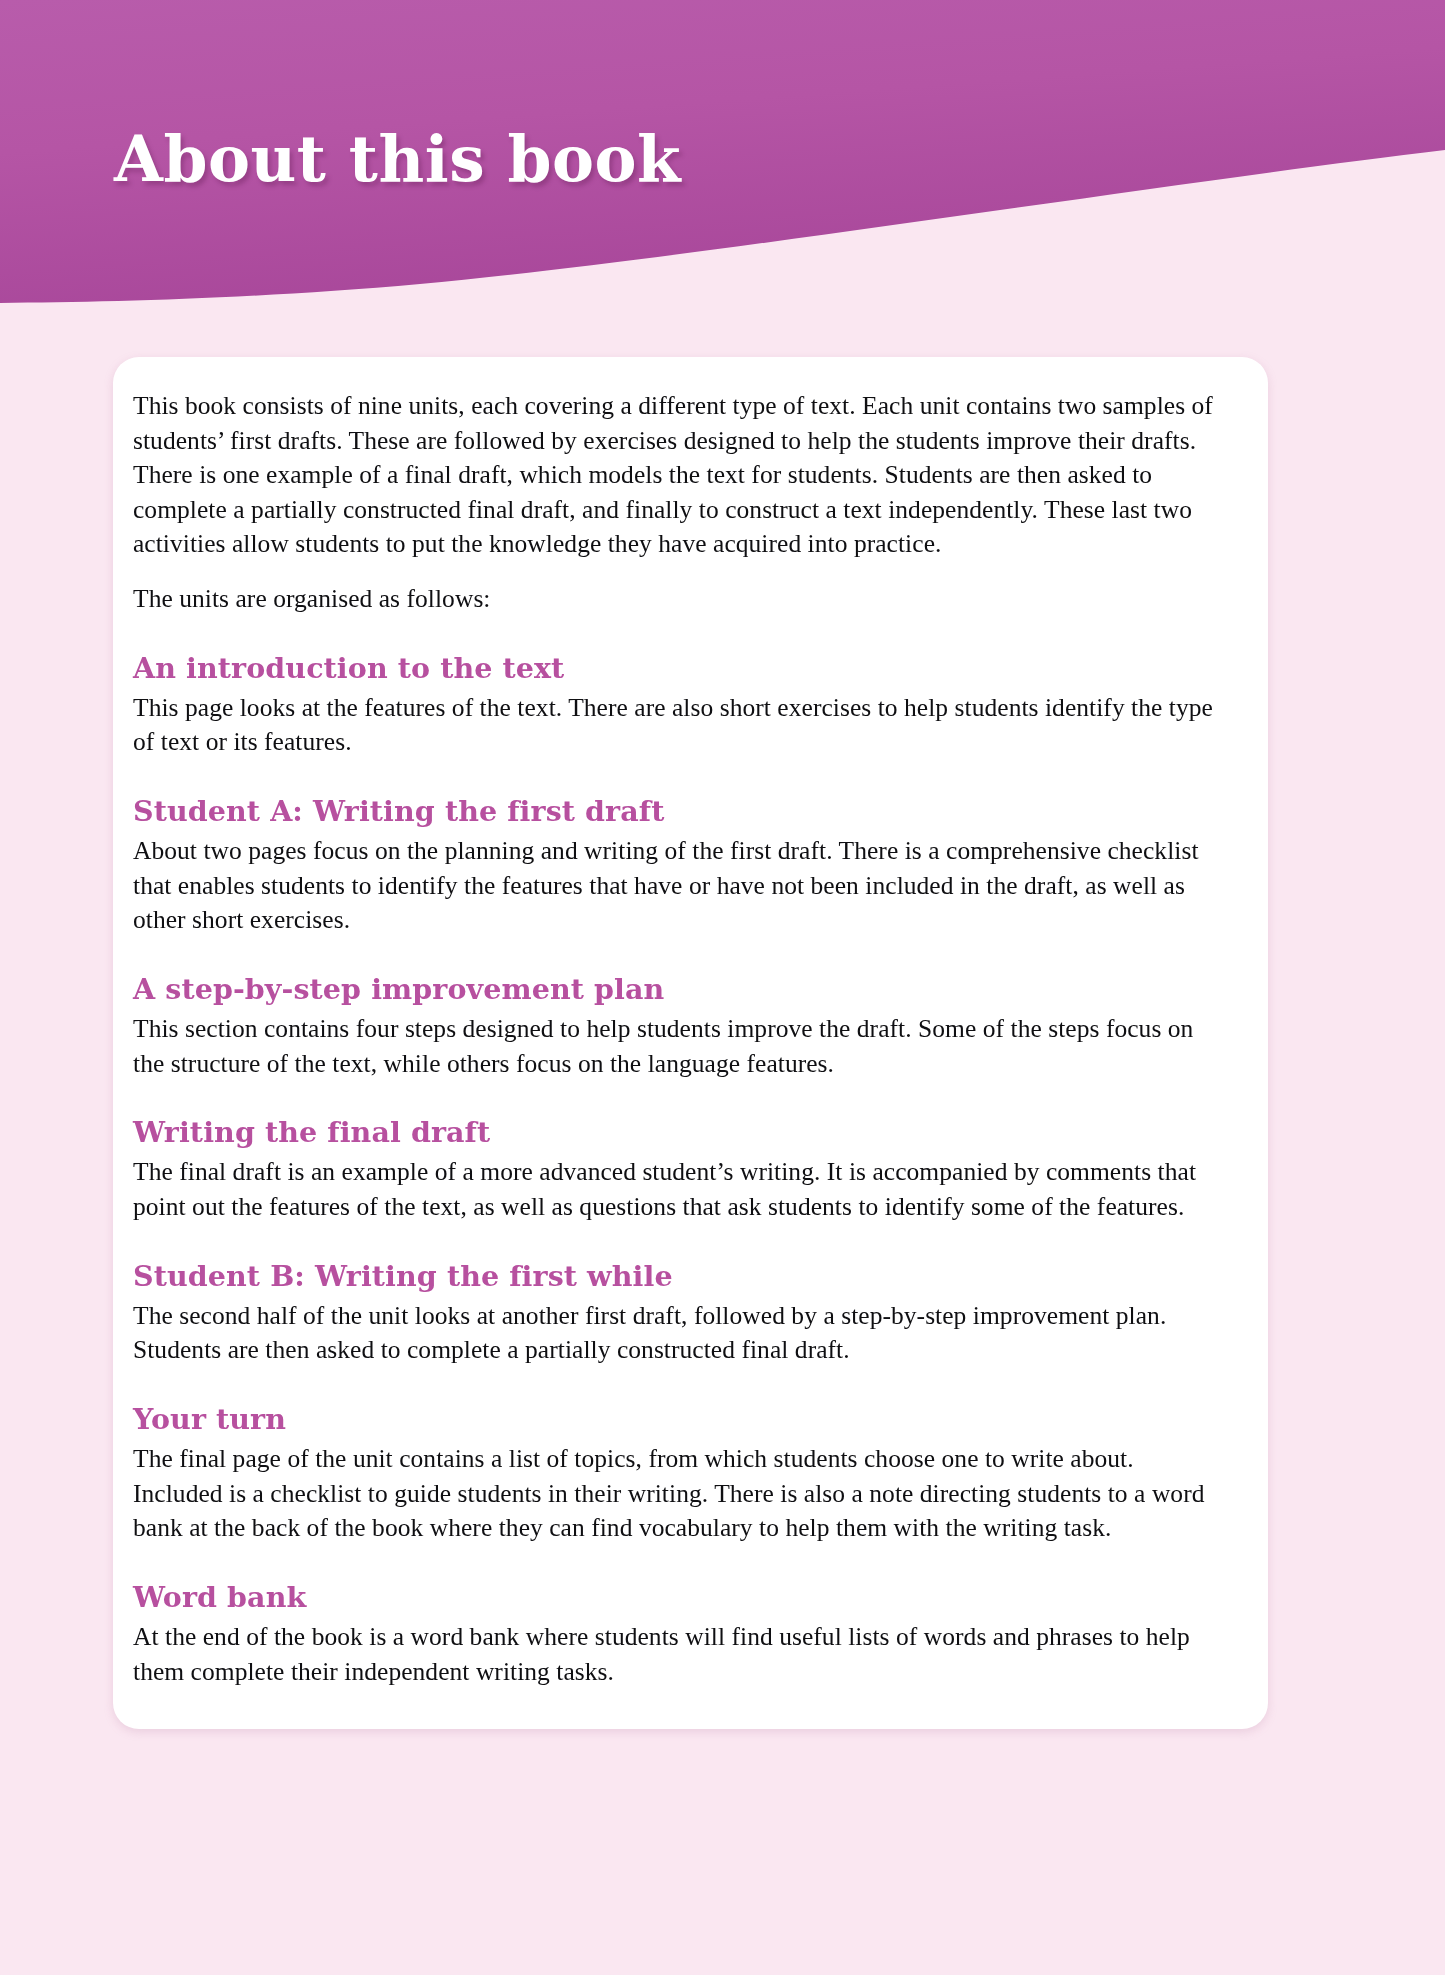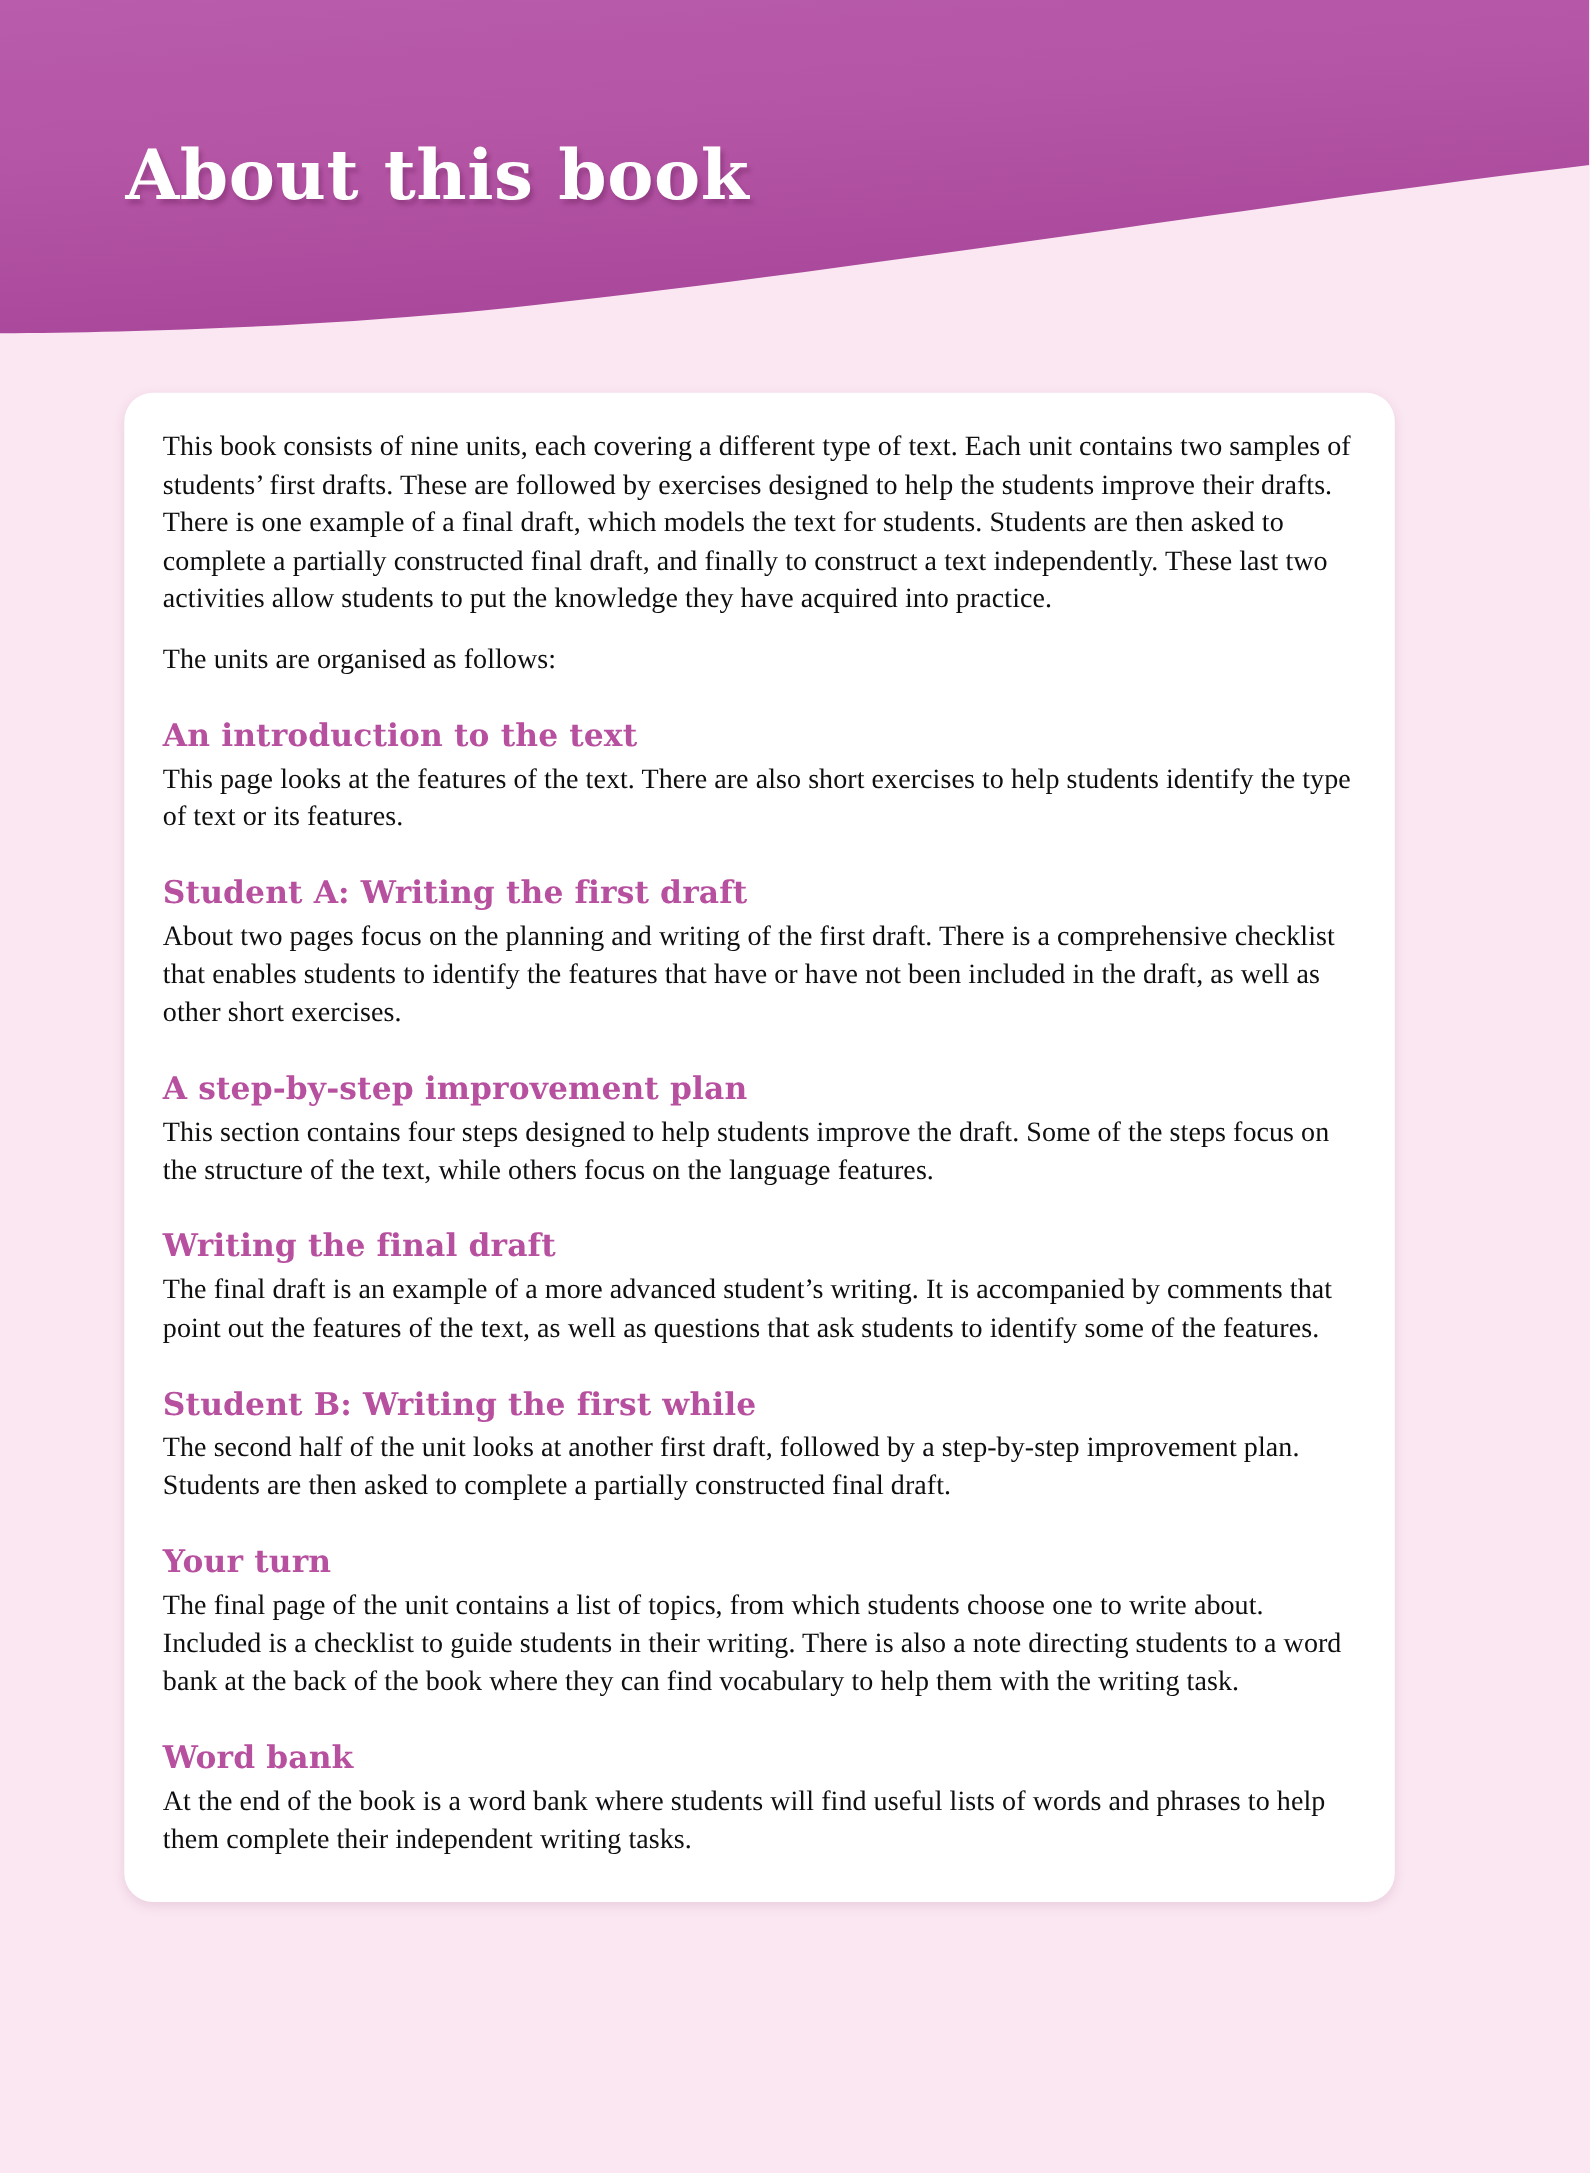--- a/index.html
+++ b/index.html
@@ -56,21 +56,21 @@
   
   .content-card {
     position: absolute;
     left: 113px;
     top: 357px;
     width: 1155px;
     min-height: 1100px;
     background: #ffffff;
     border-radius: 26px;
     box-shadow: 0 3px 10px rgba(180, 120, 160, 0.22);
-    padding: 32px 40px 40px 35px;
+    padding: 32px 40px 40px 20px;
     box-sizing: border-box;
     z-index: 1;
   }
 
   .body-para {
     font-family: "Liberation Serif", serif;
     font-size: 25.5px;
     line-height: 34.6px;
     color: #0f0f12;
     margin: 0 0 0 0;

